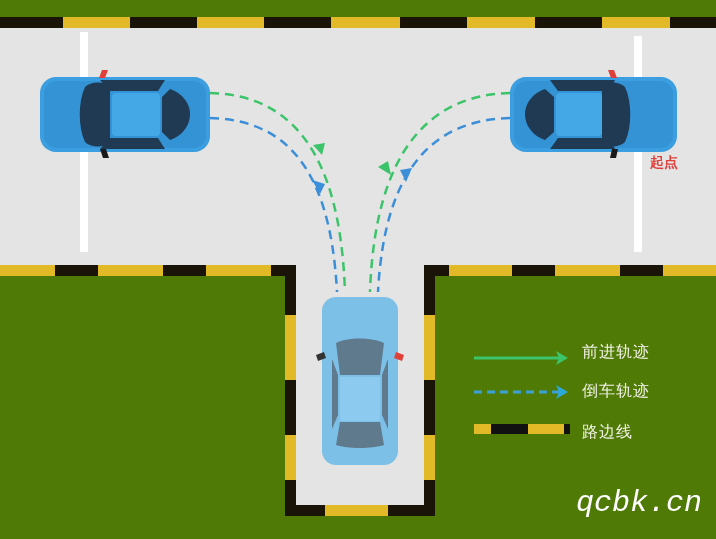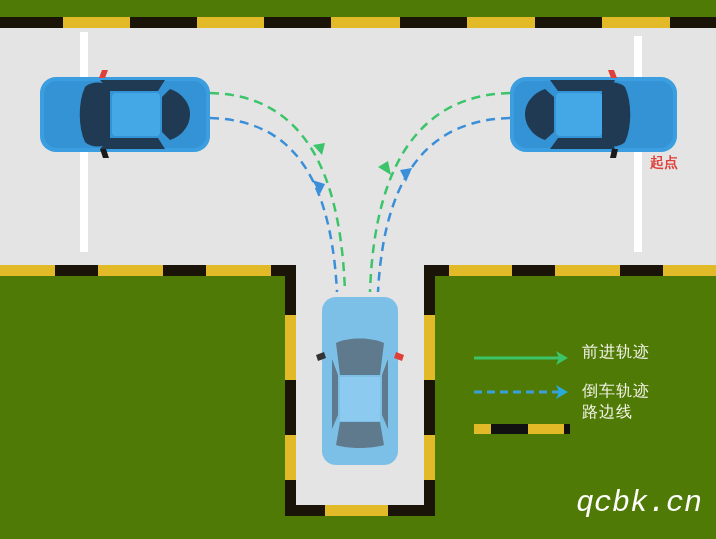--- a/index.html
+++ b/index.html
@@ -126,16 +126,16 @@
       <rect x="474" y="424" width="96" height="10" fill="#e2b927"></rect>
       <rect x="491" y="424" width="37" height="10" fill="#111"></rect>
       <rect x="564" y="424" width="6" height="10" fill="#111"></rect>
     </g>
   </svg>
 
   <span class="start-label" style="left:650px; top:154px;">起点</span>
 
   <span class="legend-label" style="left:582px; top:342px;">前进轨迹</span>
   <span class="legend-label" style="left:582px; top:381px;text-align:right;">倒车轨迹</span>
-  <span class="legend-label" style="left:582px; top:402px;">路边线</span>
+  <span class="legend-label" style="left:582px; top:422px;">路边线</span>
 
   <span class="watermark" style="left:576px; top:486px;">qcbk.cn</span>
 </div>
 
 </body></html>

